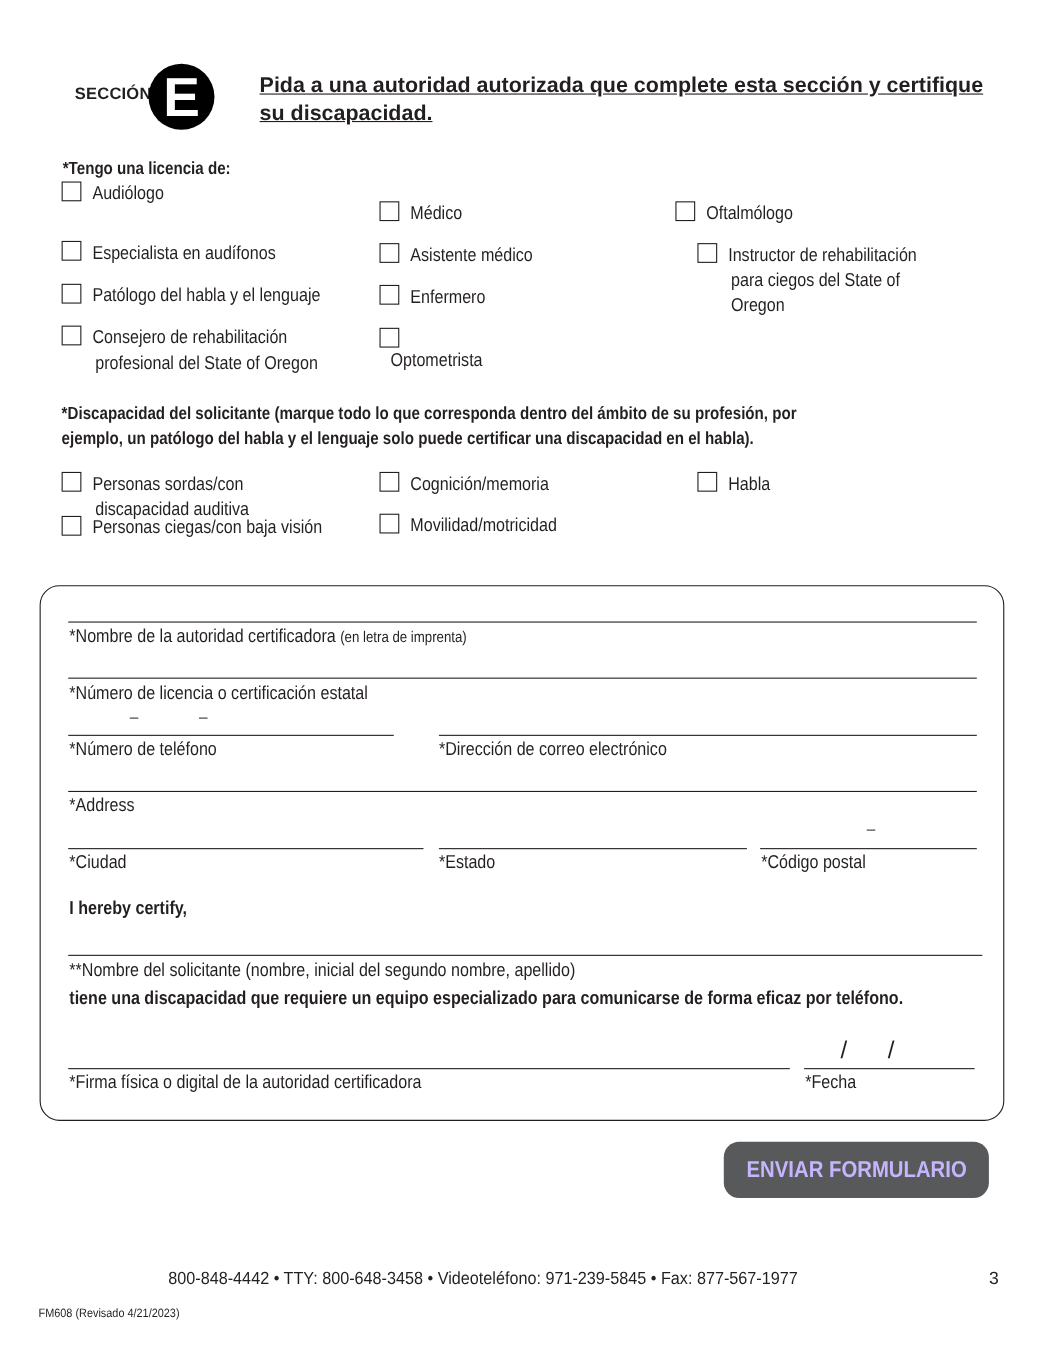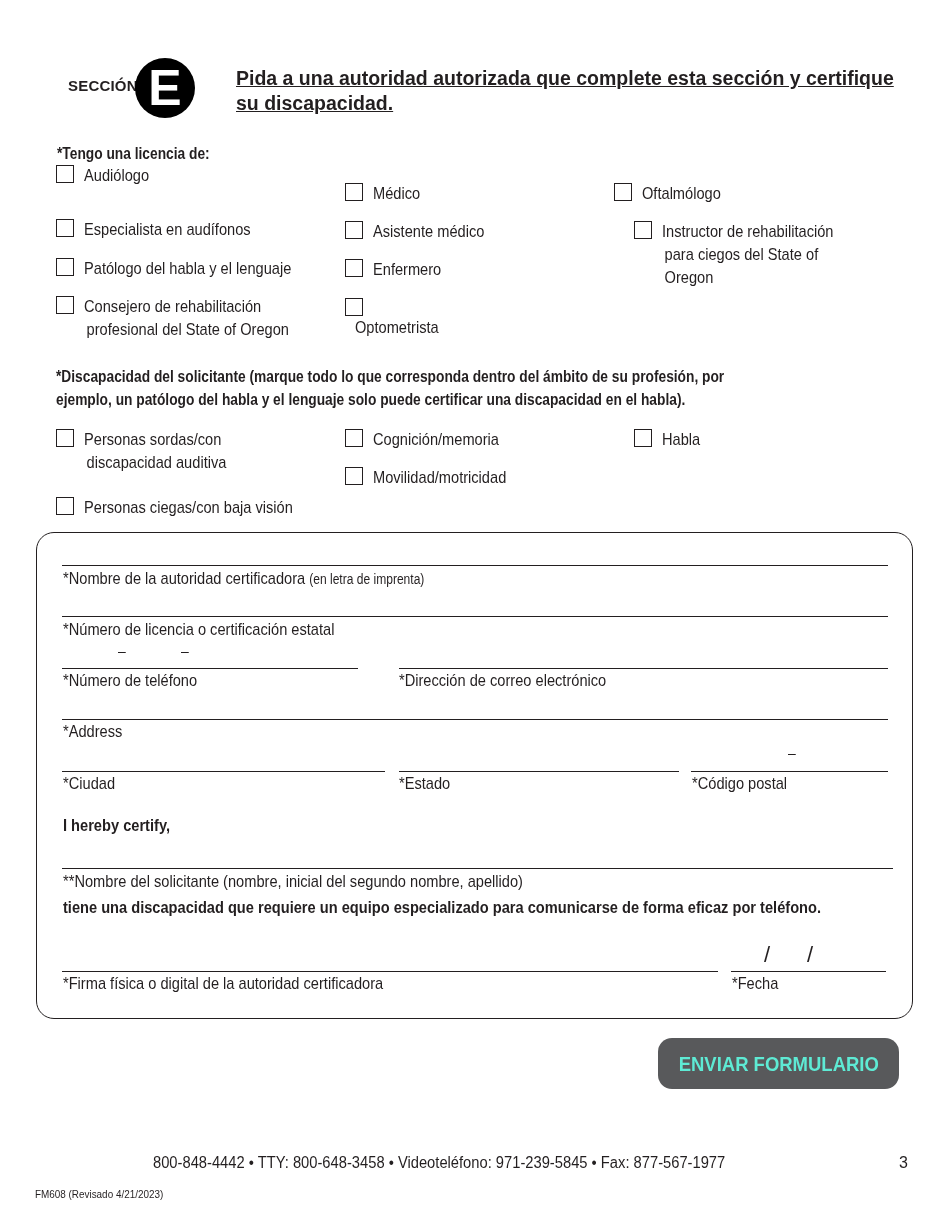--- a/index.html
+++ b/index.html
@@ -22,21 +22,21 @@
   
   .form-box { left: 36px; top: 532px; width: 877px; height: 487px; border: 1.3px solid #231f20; border-radius: 18px; box-sizing: border-box; }
   .line { position: absolute; height: 0; border-top: 1.3px solid #231f20; }
   .flabel { position: absolute; font-size: 17px; white-space: nowrap; transform: scaleX(0.86); transform-origin: left top; }
   .flabel small { font-size: 14px; }
   .field { position: absolute; height: 22px; cursor: text; }
   .dash { position: absolute; font-size: 14px; }
   .slash { position: absolute; font-size: 22px; }
   .bold-line { position: absolute; font-size: 17px; font-weight: bold; white-space: nowrap; transform: scaleX(0.86); transform-origin: left top; }
 
-  .submit { left: 658px; top: 1038px; width: 241px; height: 51px; background: #58595b; border-radius: 14px; color: #5eead4; font-weight: bold; font-size: 21px; display: flex; align-items: center; justify-content: center; cursor: pointer; }
+  .submit { left: 658px; top: 1038px; width: 241px; height: 51px; background: #58595b; border-radius: 14px; color: #c4b5fd; font-weight: bold; font-size: 21px; display: flex; align-items: center; justify-content: center; cursor: pointer; }
   .submit span { transform: scaleX(0.88); white-space: nowrap; }
 
   .footer-contact { left: 153px; top: 1154px; font-size: 16px; white-space: nowrap; transform: scaleX(0.92); transform-origin: left top; }
   .page-num { left: 899px; top: 1154px; font-size: 16px; }
   .form-id { left: 35px; top: 1188px; font-size: 11px; transform: scaleX(0.9); transform-origin: left top; white-space: nowrap; }
 </style>
 </head>
 <body>
 
 <div class="abs sec-label">SECCIÓN</div>
@@ -100,21 +100,21 @@
 <div class="abs q-label" style="left:56px; top:368px;">*Discapacidad del solicitante (marque todo lo que corresponda dentro del ámbito de su profesión, por</div>
 <div class="abs q-label" style="left:56px; top:391px;">ejemplo, un patólogo del habla y el lenguaje solo puede certificar una discapacidad en el habla).</div>
 
 <div class="abs cb-item" style="left:56px; top:428px;">
   <div class="cb-box"></div>
   <div class="cb-text">
     <span>Personas sordas/con</span>
     <span class="l2">discapacidad auditiva</span>
   </div>
 </div>
-<div class="abs cb-item" style="left:56px; top:496px;">
+<div class="abs cb-item" style="left:56px; top:468px;">
   <div class="cb-box"></div>
   <div class="cb-text">Personas ciegas/con baja visión</div>
 </div>
 <div class="abs cb-item" style="left:345px; top:428px;">
   <div class="cb-box"></div>
   <div class="cb-text">Cognición/memoria</div>
 </div>
 <div class="abs cb-item" style="left:345px; top:466px;">
   <div class="cb-box"></div>
   <div class="cb-text">Movilidad/motricidad</div>

